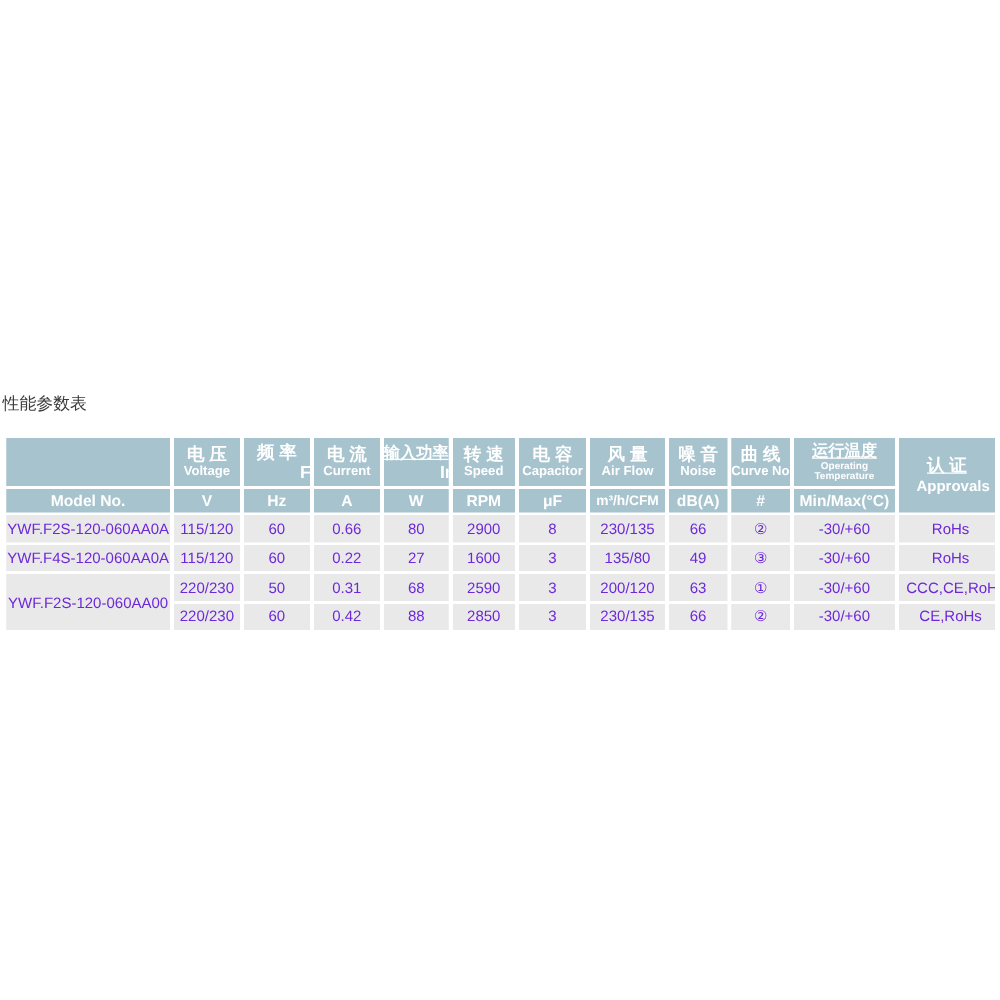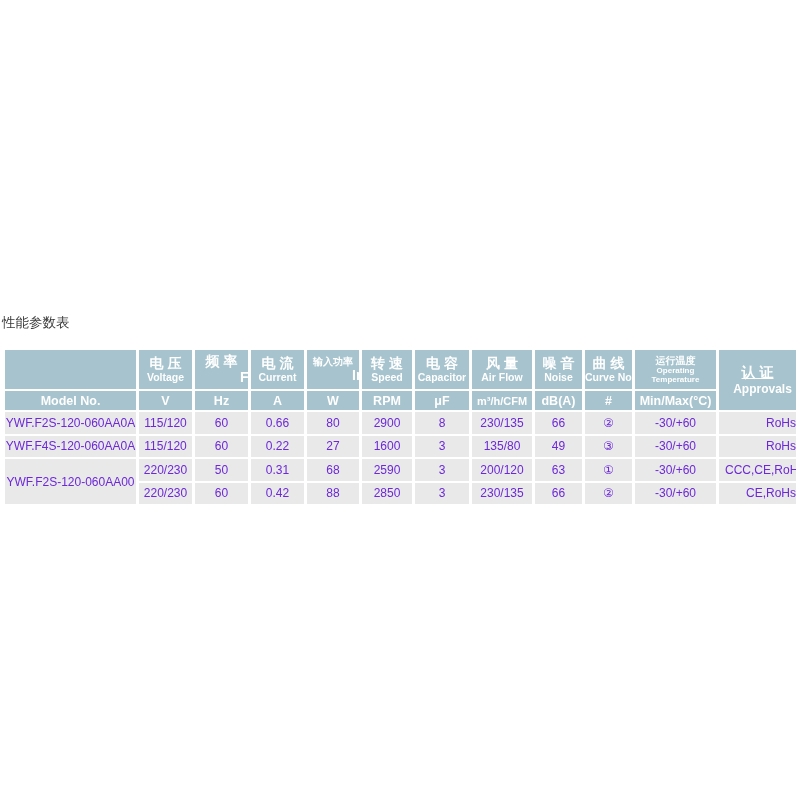--- a/index.html
+++ b/index.html
@@ -39,40 +39,40 @@
   .perf thead th {
     background: #a6c3ce;
     color: #ffffff;
     font-weight: bold;
   }
   .hrow1 th { height: 39px; }
   .hrow2 th { height: 19px; font-size: 12.5px; }
   .zh { font-size: 14px; line-height: 1.2; white-space: nowrap; }
   .en { font-size: 10.5px; line-height: 1.1; white-space: nowrap; }
   .col-freq .en, .col-ip .en { font-size: 14px; padding-left: 45px; }
-  .col-ip .zh, .col-temp .zh { font-size: 10px; }
+  .col-ip .zh, .col-temp .zh { font-size: 13px; text-decoration: underline; }
   .col-temp .en {
     font-size: 8px;
     line-height: 1.1;
     white-space: normal;
     max-width: 66px;
     margin: 0 auto;
   }
   .approvals-h .zh { font-size: 14px; margin-bottom: 3px; text-decoration: underline; }
   .approvals-h .en { font-size: 12px; padding-left: 10px; }
   .unit-cfm { font-size: 11px !important; }
   .model-h { font-size: 13px; }
   .perf tbody td {
     background: #e9e9e9;
     color: #6d28d9;
     font-size: 12px;
     height: 21.5px;
   }
   td.model-cell { font-size: 12px; }
-  td.approvals-cell { text-align: right; padding-left: 6px; }
+  td.approvals-cell { text-align: center; padding-left: 6px; }
 </style>
 </head>
 <body>
 
 <div class="page">
 
   <div class="title">性能参数表</div>
 
   <table class="perf">
     <colgroup>

